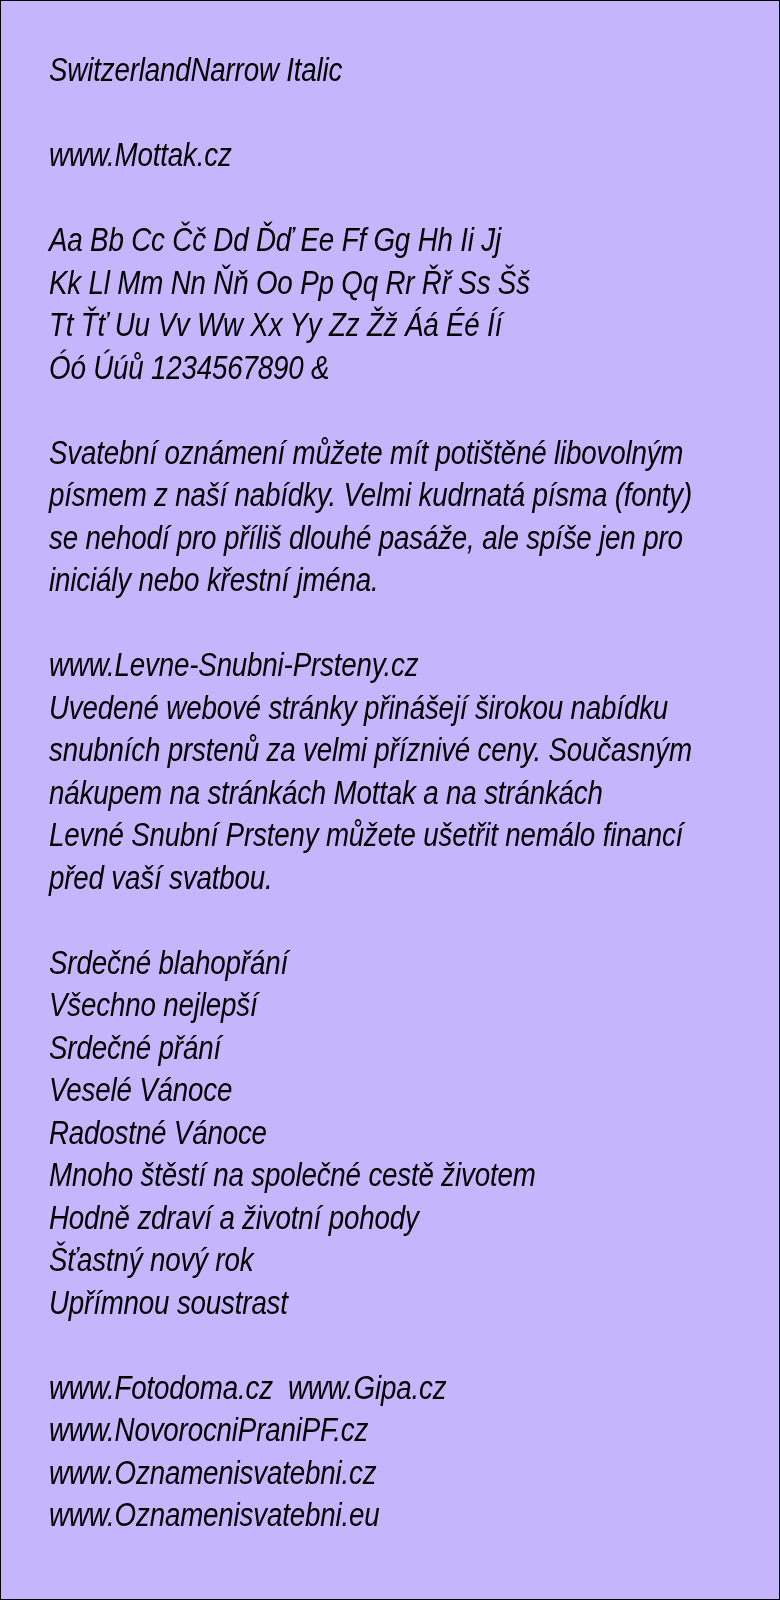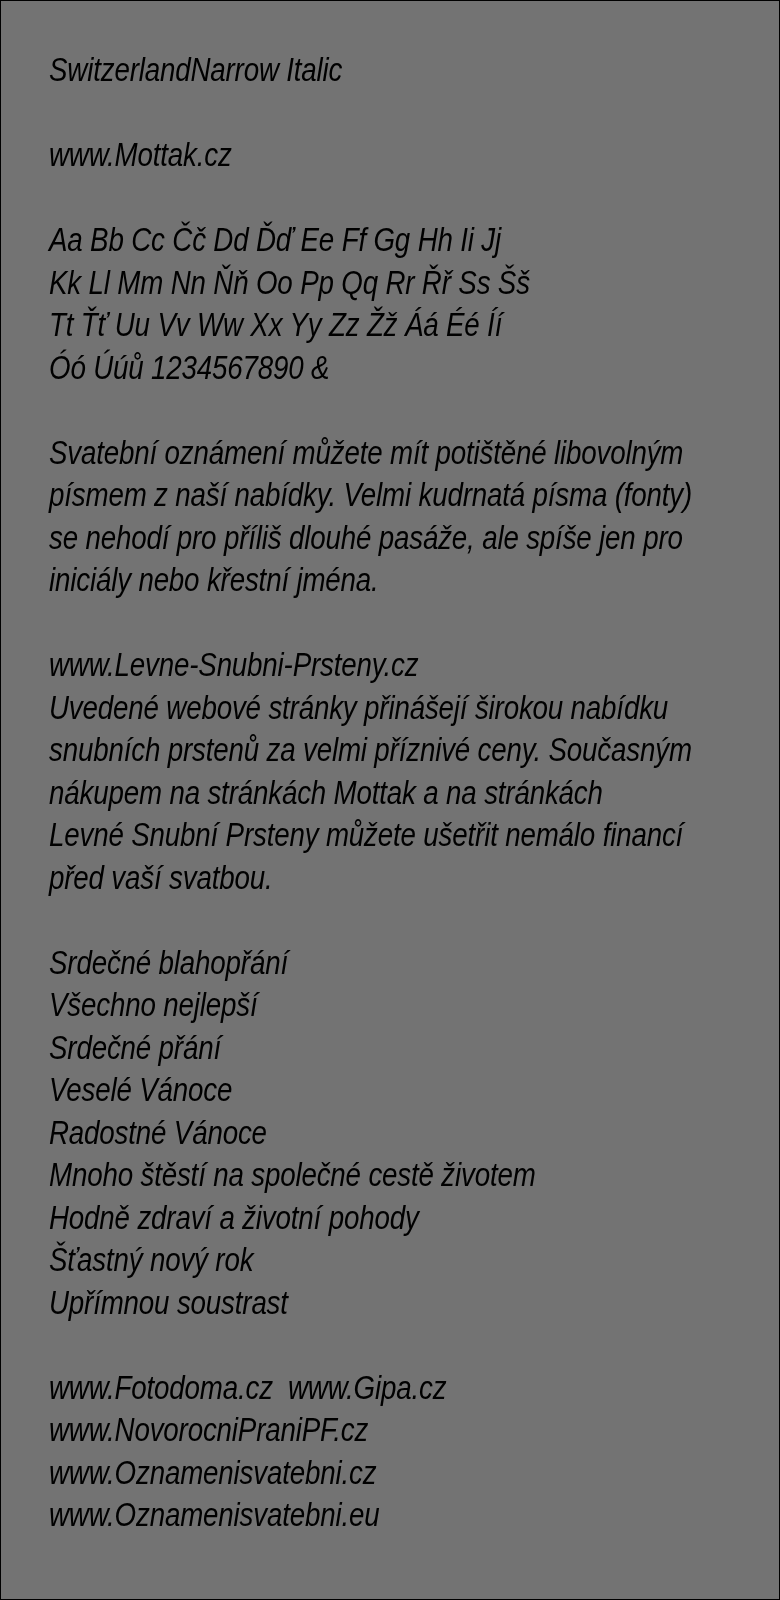--- a/index.html
+++ b/index.html
@@ -1,21 +1,21 @@
 <!DOCTYPE html>
 <html><head>
 <meta charset="utf-8">
 <style>
   html, body { margin: 0; padding: 0; background: #ffffff; }
   body { width: 780px; height: 1600px; position: relative; overflow: hidden; }
   .frame {
     position: absolute; left: 0; top: 0;
     width: 778px; height: 1598px;
     border: 1px solid #000000;
-    background: #737373;
+    background: #c4b5fd;
   }
   .content {
     position: absolute; left: 48px; top: 48px;
     transform-origin: 0 0;
     transform: scaleX(0.84);
     width: 860px;
   }
   .line {
     font-family: "Liberation Sans", sans-serif;
     font-style: italic;

